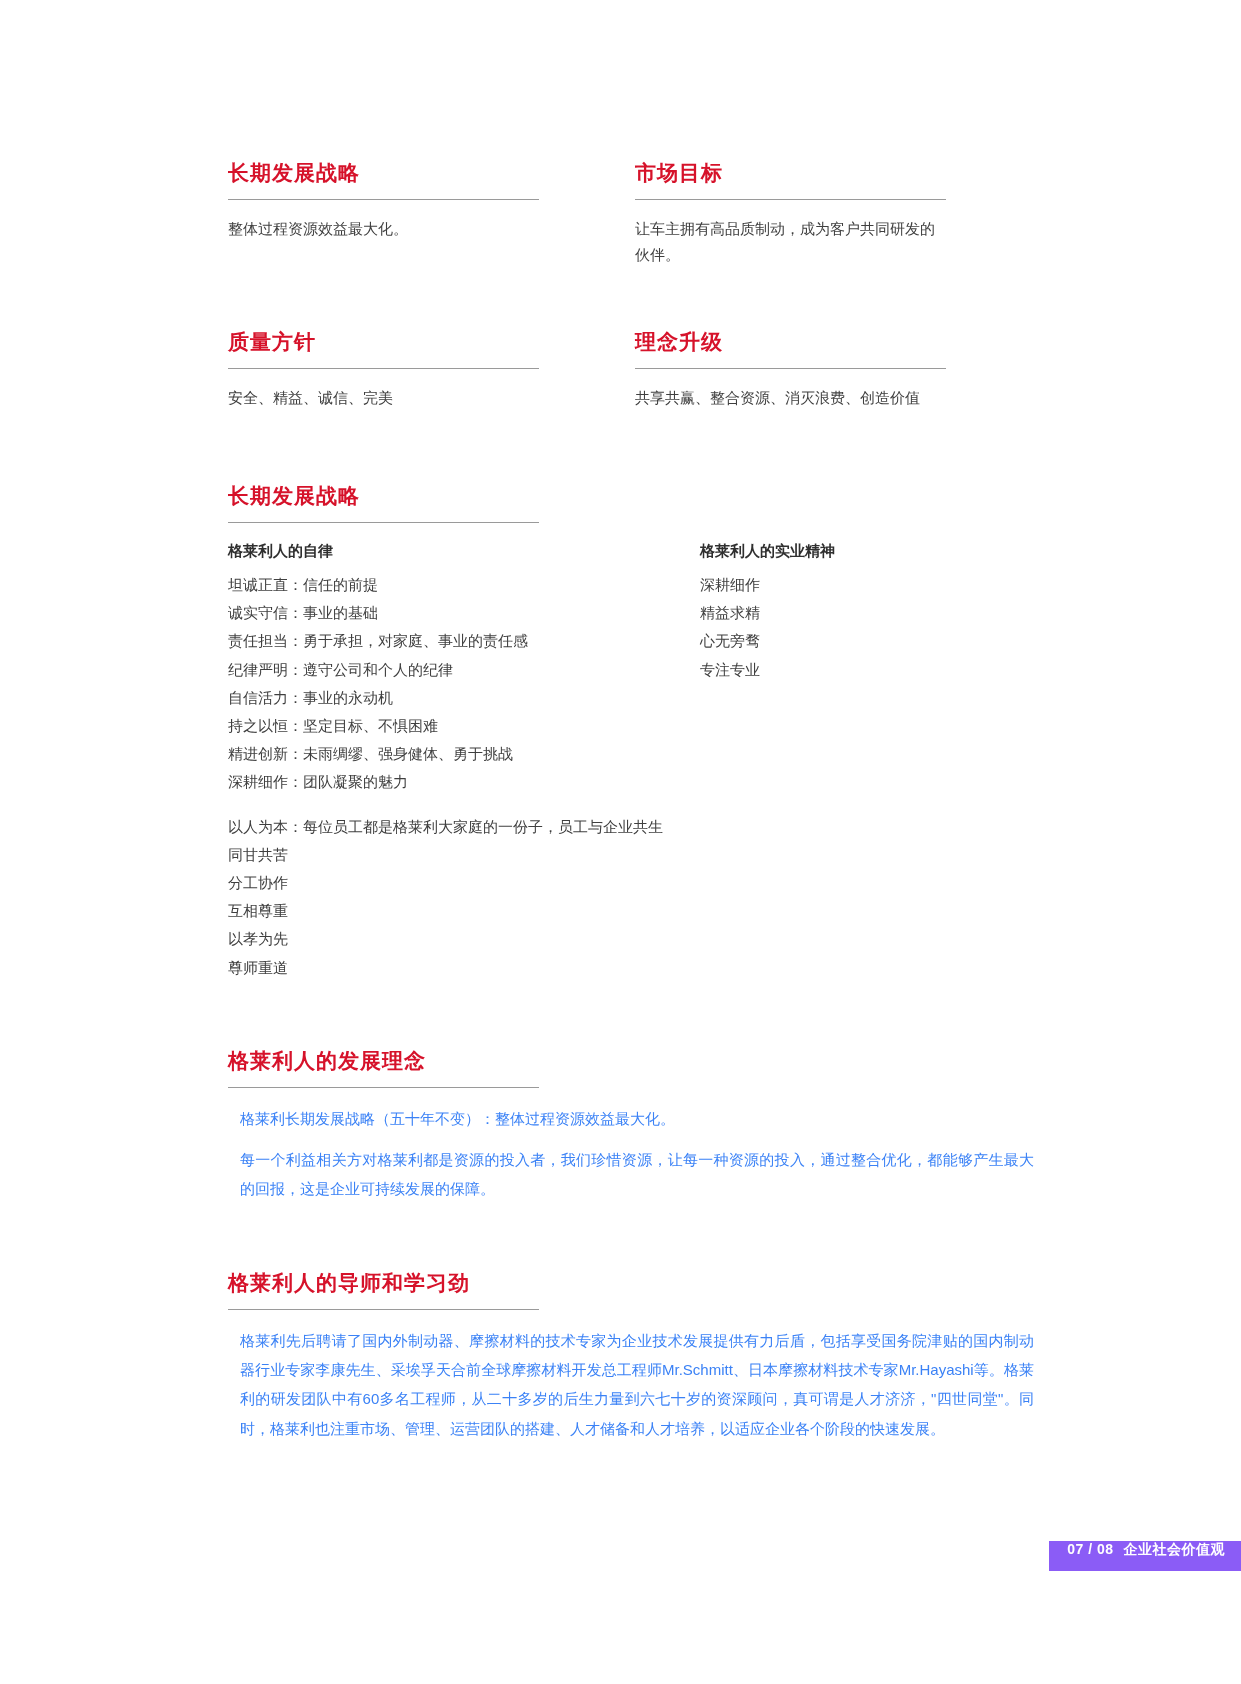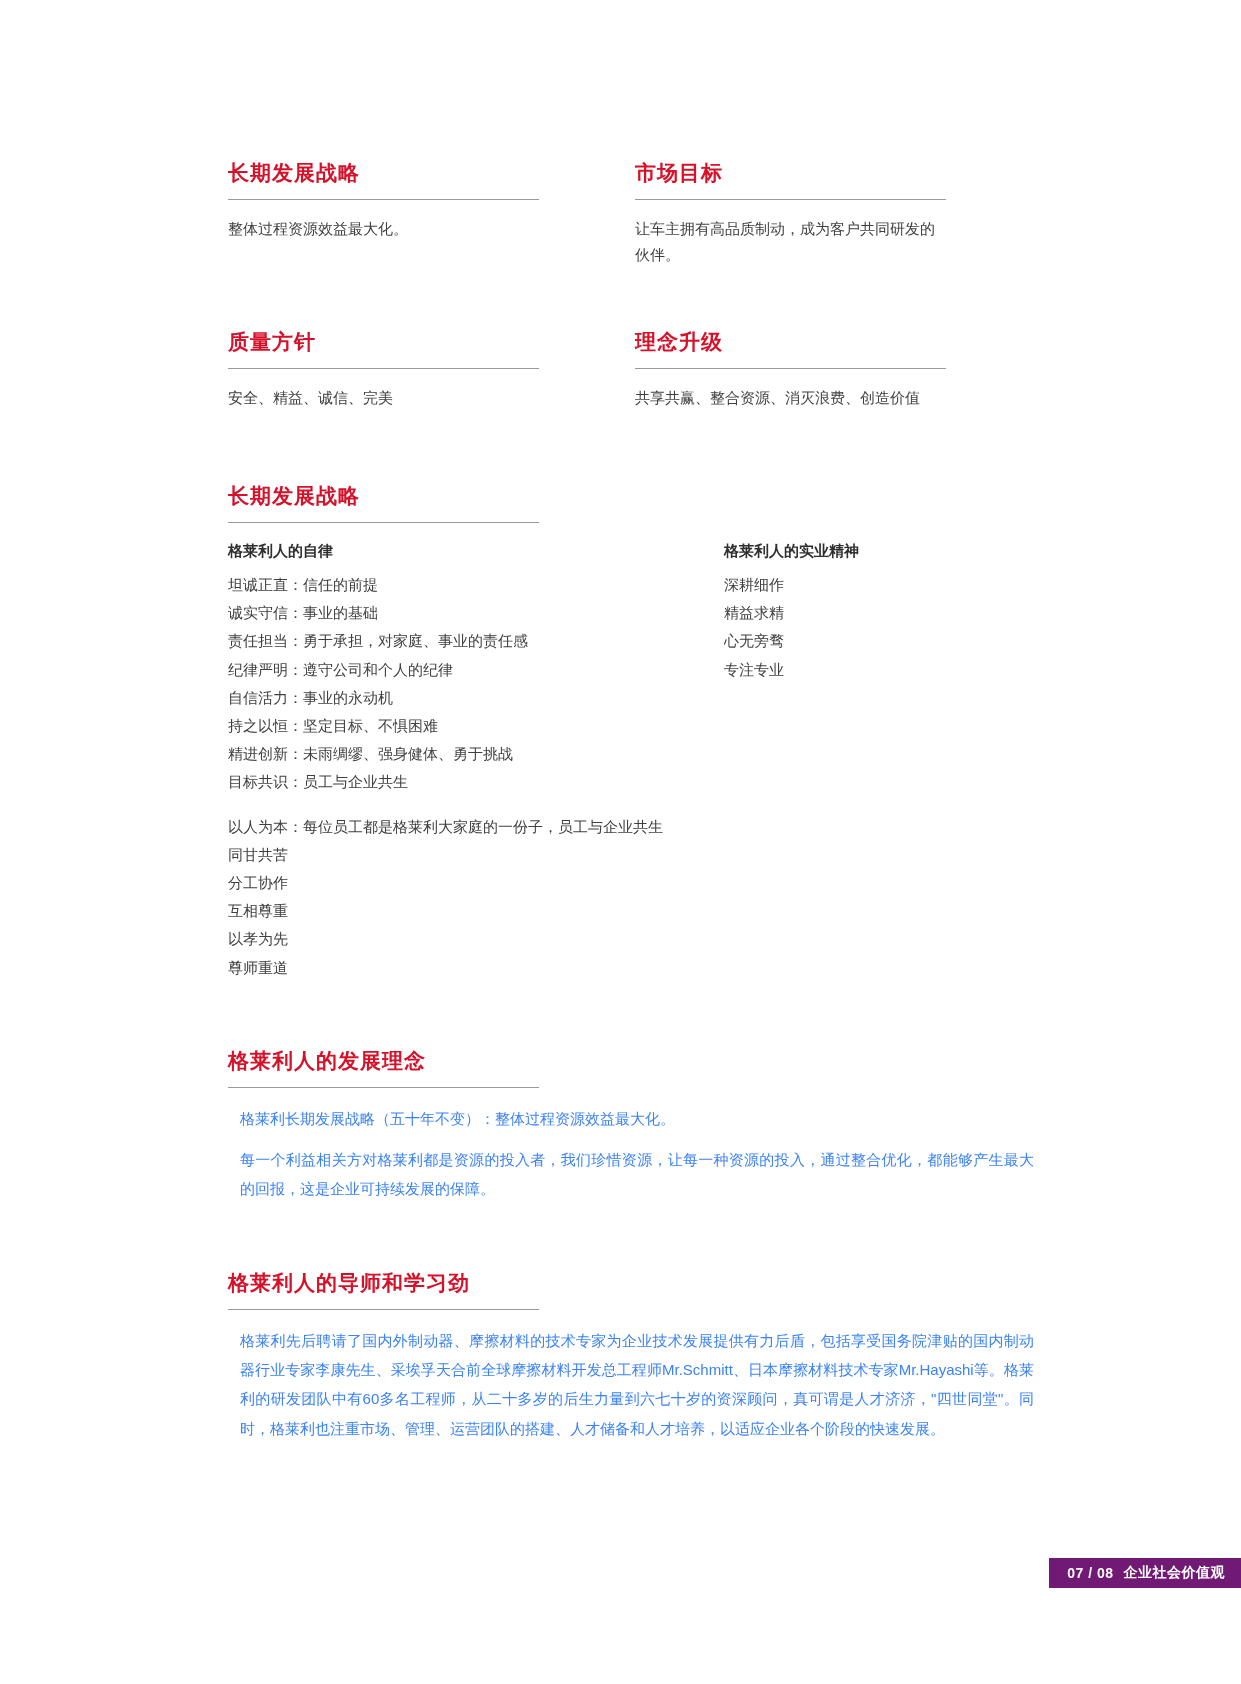--- a/index.html
+++ b/index.html
@@ -58,21 +58,21 @@
   }
   .row-gap { height: 62px; }
 
   
   .core {
     margin-top: 72px;
   }
   .core .rule { width: 311px; }
   .core-cols {
     display: flex;
-    gap: 76px;
+    gap: 52px;
     margin-top: 10px;
   }
   .sub-head {
     font-size: 15px;
     font-weight: bold;
     color: #2f2f2f;
     margin: 0 0 8px 0;
     line-height: 1.6;
   }
   .item {
@@ -96,26 +96,26 @@
     color: #3b82f6;
     text-align: justify;
     margin: 12px;
   }
   .para-indent { text-align: justify; }
 
   
   .footer {
     position: absolute;
     right: 0;
-    bottom: 96px;
-    background: #701a75;
+    bottom: 113px;
+    background: #8b5cf6;
     color: #ffffff;
     height: 30px;
     display: flex;
-    align-items: center;
+    align-items: flex-start;
     padding: 0 16px 0 18px;
     font-size: 14px;
     font-weight: bold;
     letter-spacing: 0.5px;
     box-sizing: border-box;
   }
   .footer .pg { margin-right: 10px; }
   .footer .lbl { font-weight: bold; }
 </style>
 </head>
@@ -160,21 +160,21 @@
       <div class="core-cols">
         <div class="col-left-core">
           <div class="sub-head">格莱利人的自律</div>
           <div class="item">坦诚正直：信任的前提</div>
           <div class="item">诚实守信：事业的基础</div>
           <div class="item">责任担当：勇于承担，对家庭、事业的责任感</div>
           <div class="item">纪律严明：遵守公司和个人的纪律</div>
           <div class="item">自信活力：事业的永动机</div>
           <div class="item">持之以恒：坚定目标、不惧困难</div>
           <div class="item">精进创新：未雨绸缪、强身健体、勇于挑战</div>
-          <div class="item">目标共识：员工与企业共生</div>
+          <div class="item">深耕细作：团队凝聚的魅力</div>
         </div>
         <div class="col-right-core">
           <div class="sub-head">格莱利人的实业精神</div>
           <div class="item">深耕细作</div>
           <div class="item">精益求精</div>
           <div class="item">心无旁骛</div>
           <div class="item">专注专业</div>
         </div>
       </div>
 

